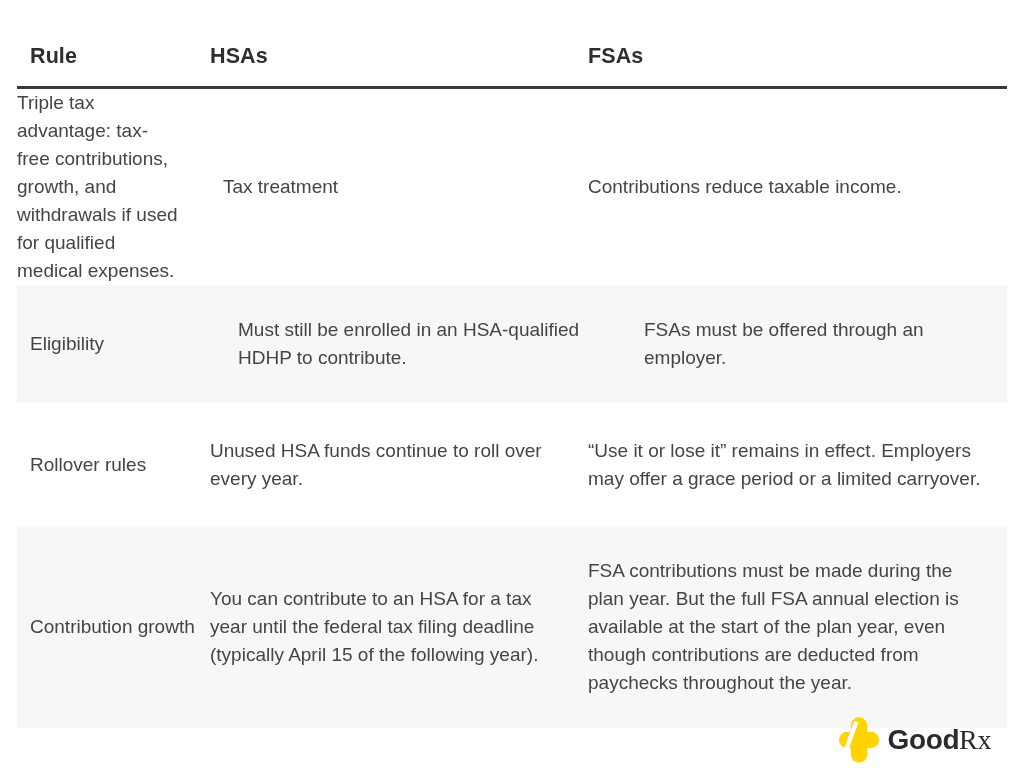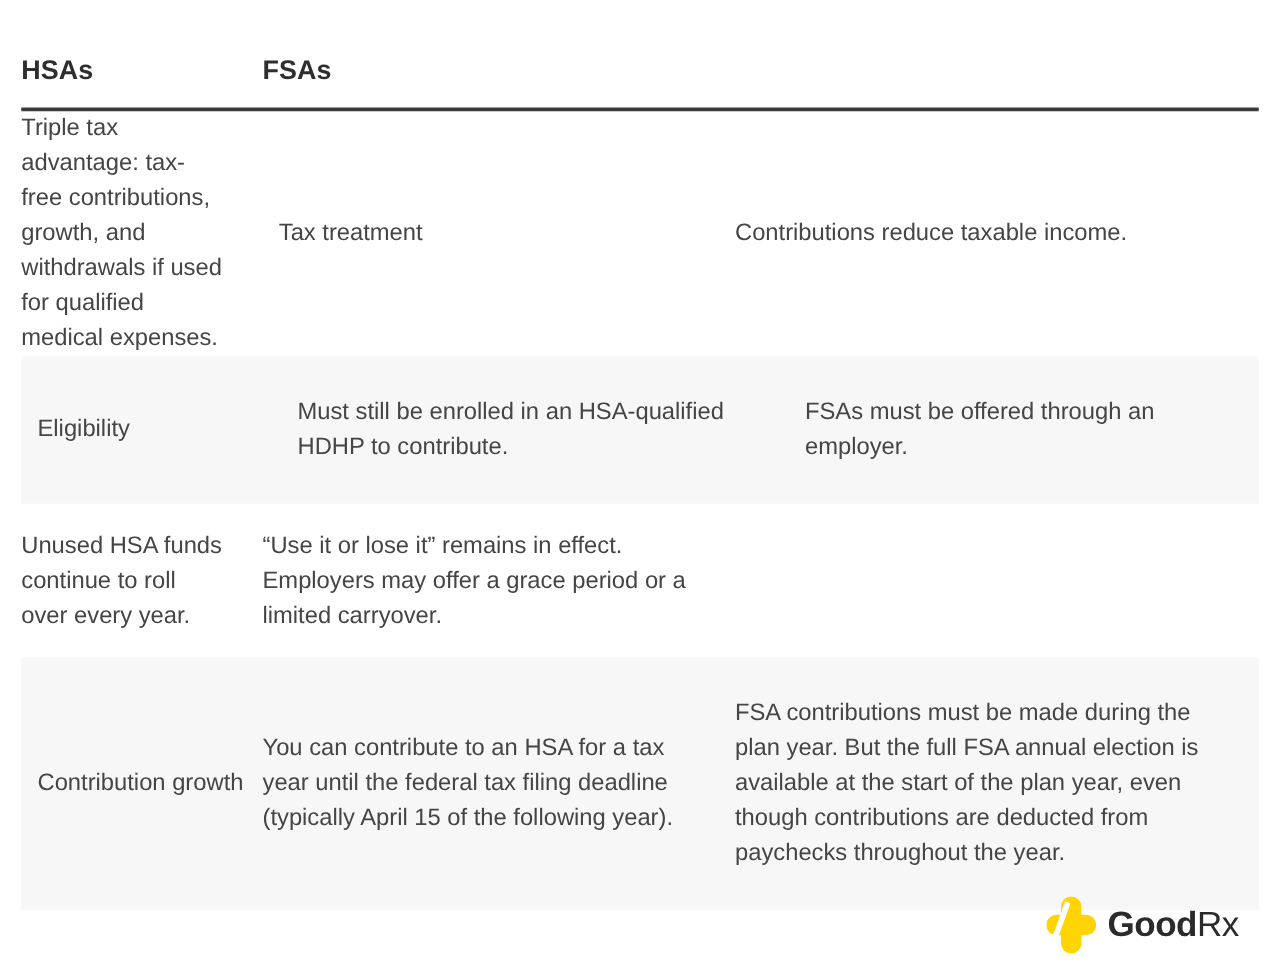--- a/index.html
+++ b/index.html
@@ -60,28 +60,29 @@
     gap: 9px;
   }
   .logo-mark { width: 40px; height: 50px; display: block; }
   .logo-text {
     font-size: 28px;
     color: #2b2b2b;
     letter-spacing: -0.4px;
     white-space: nowrap;
   }
   .logo-text .bold { font-weight: 800; text-align: right; }
-  .logo-text .reg  { font-weight: 500; }
+  .logo-text .reg  { font-weight: 500; font-family: Liberation Serif, serif; }
 </style>
 </head>
 <body>
 
 <div class="table-wrap">
 
   <div class="grid-row header-row">
+    <div class="header-cell c1">Rule</div>
     <div class="header-cell c2">HSAs</div>
     <div class="header-cell c3">FSAs</div>
   </div>
 
   <div class="grid-row body-row row-1">
     <div class="cell c2">
         <span class="txt">Triple tax advantage: tax-free contributions, growth, and withdrawals if used for qualified medical expenses.</span>
       </div>
     <div class="cell c1">
         <span class="txt">Tax treatment</span>
@@ -97,20 +98,23 @@
       </div>
     <div class="cell c2">
         <span class="txt">Must still be enrolled in an HSA-qualified HDHP to contribute.</span>
       </div>
     <div class="cell c3">
         <span class="txt">FSAs must be offered through an employer.</span>
       </div>
   </div>
 
   <div class="grid-row body-row row-3">
+    <div class="cell c1">
+        <span class="txt">Rollover rules</span>
+      </div>
     <div class="cell c2">
         <span class="txt">Unused HSA funds continue to roll over every year.</span>
       </div>
     <div class="cell c3">
         <span class="txt">“Use it or lose it” remains in effect. Employers may offer a grace period or a limited carryover.</span>
       </div>
   </div>
 
   <div class="grid-row body-row row-4">
     <div class="cell c1">

